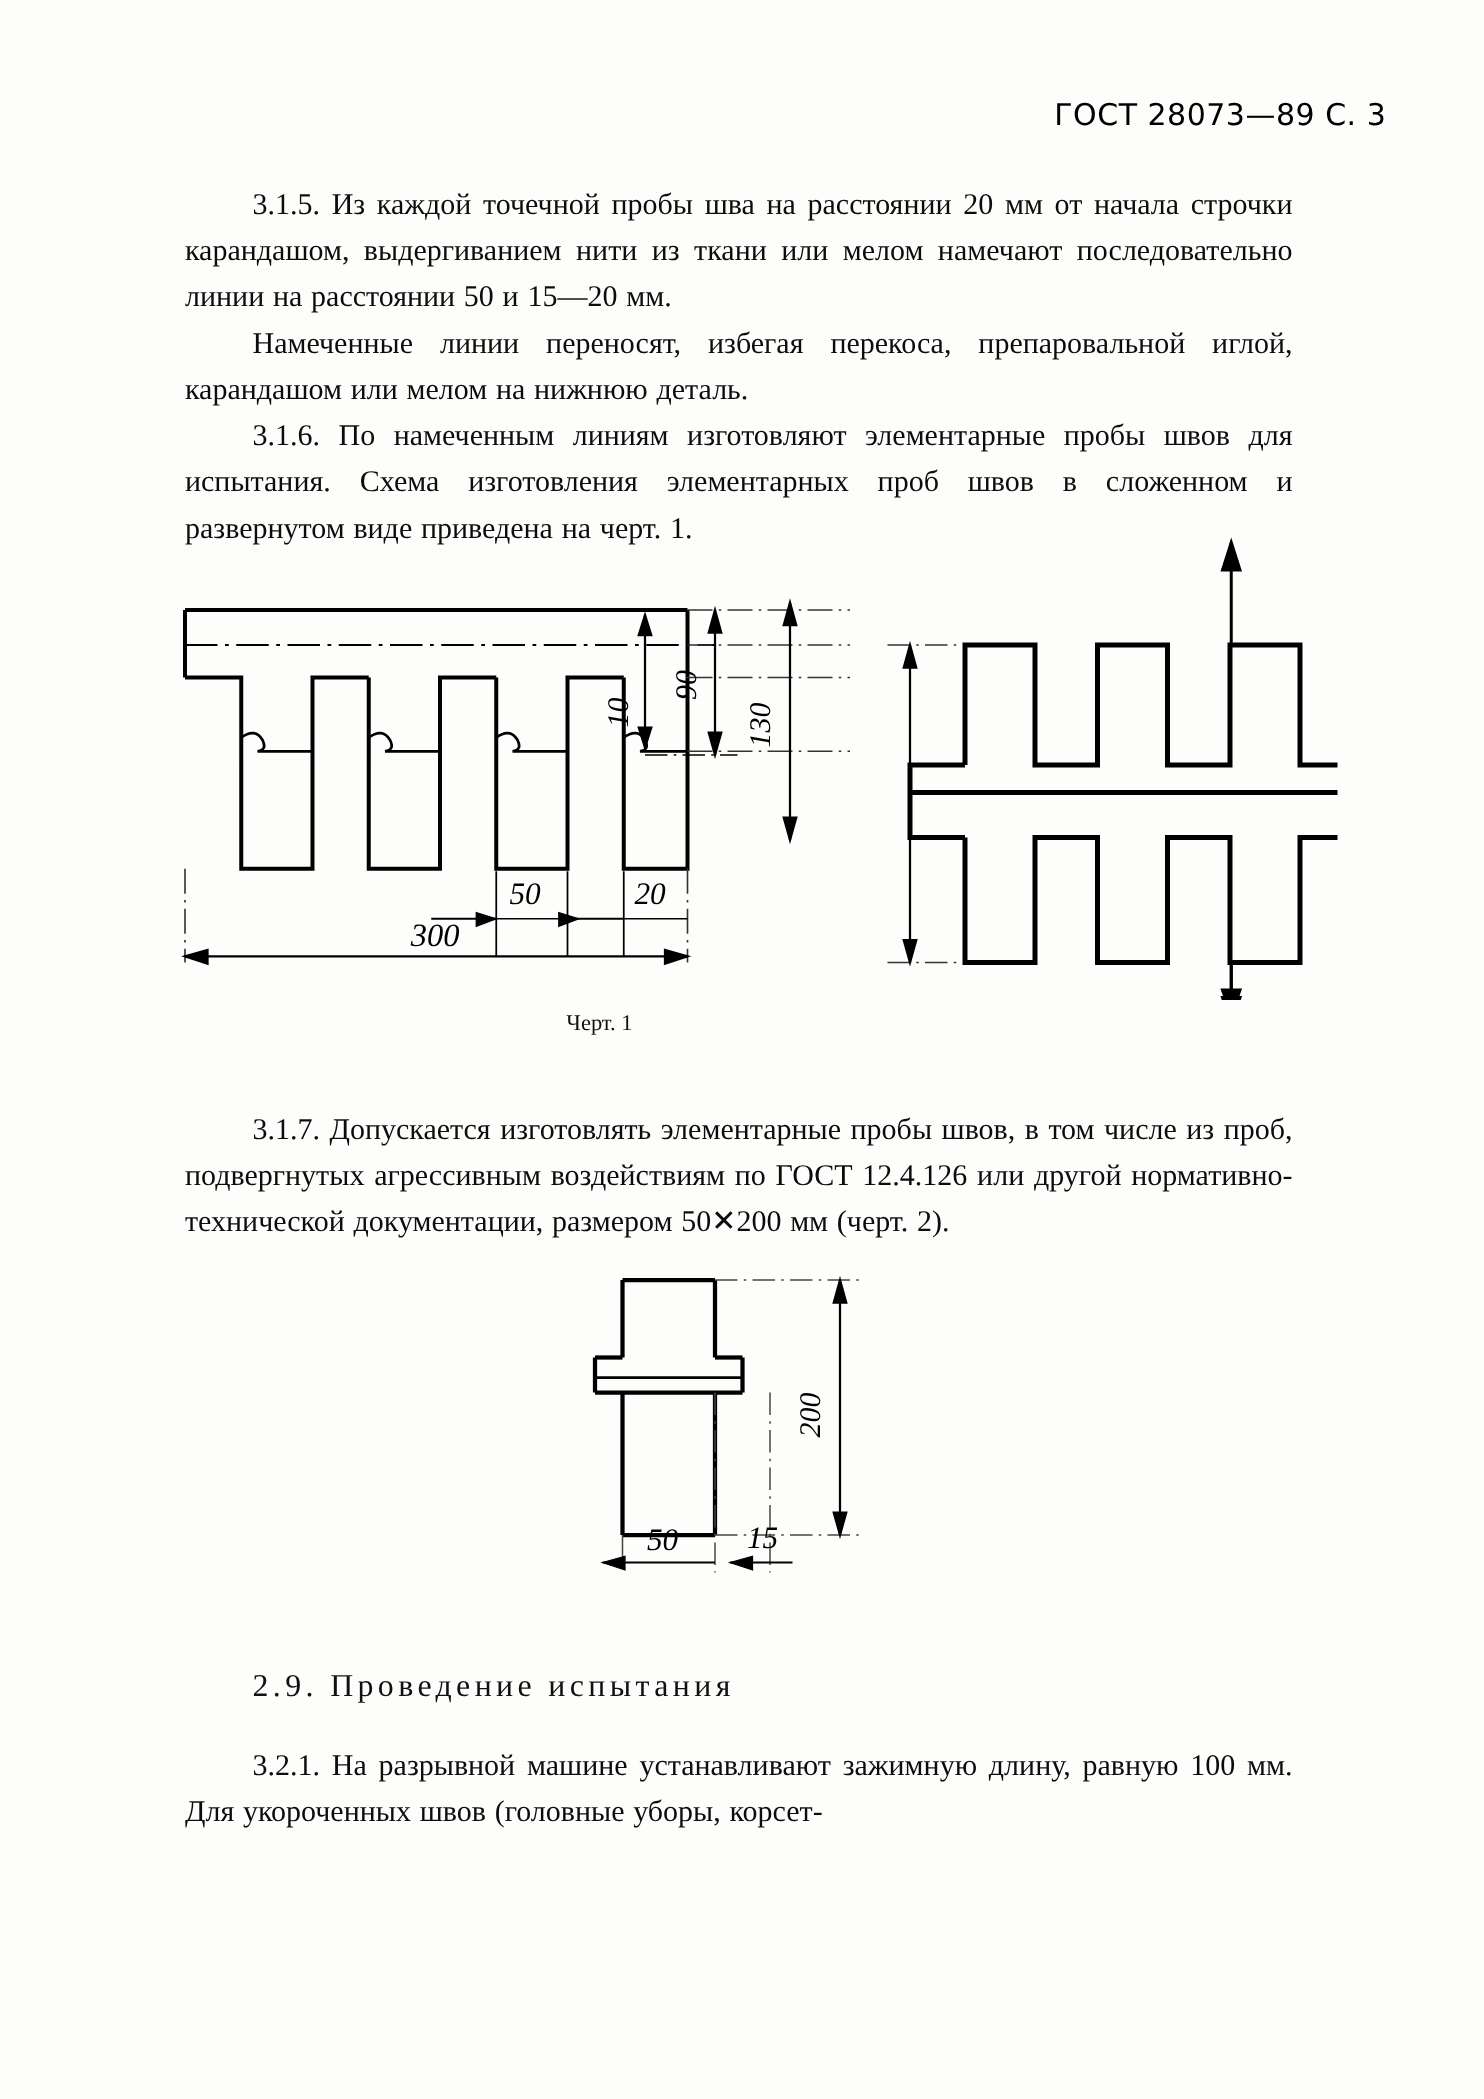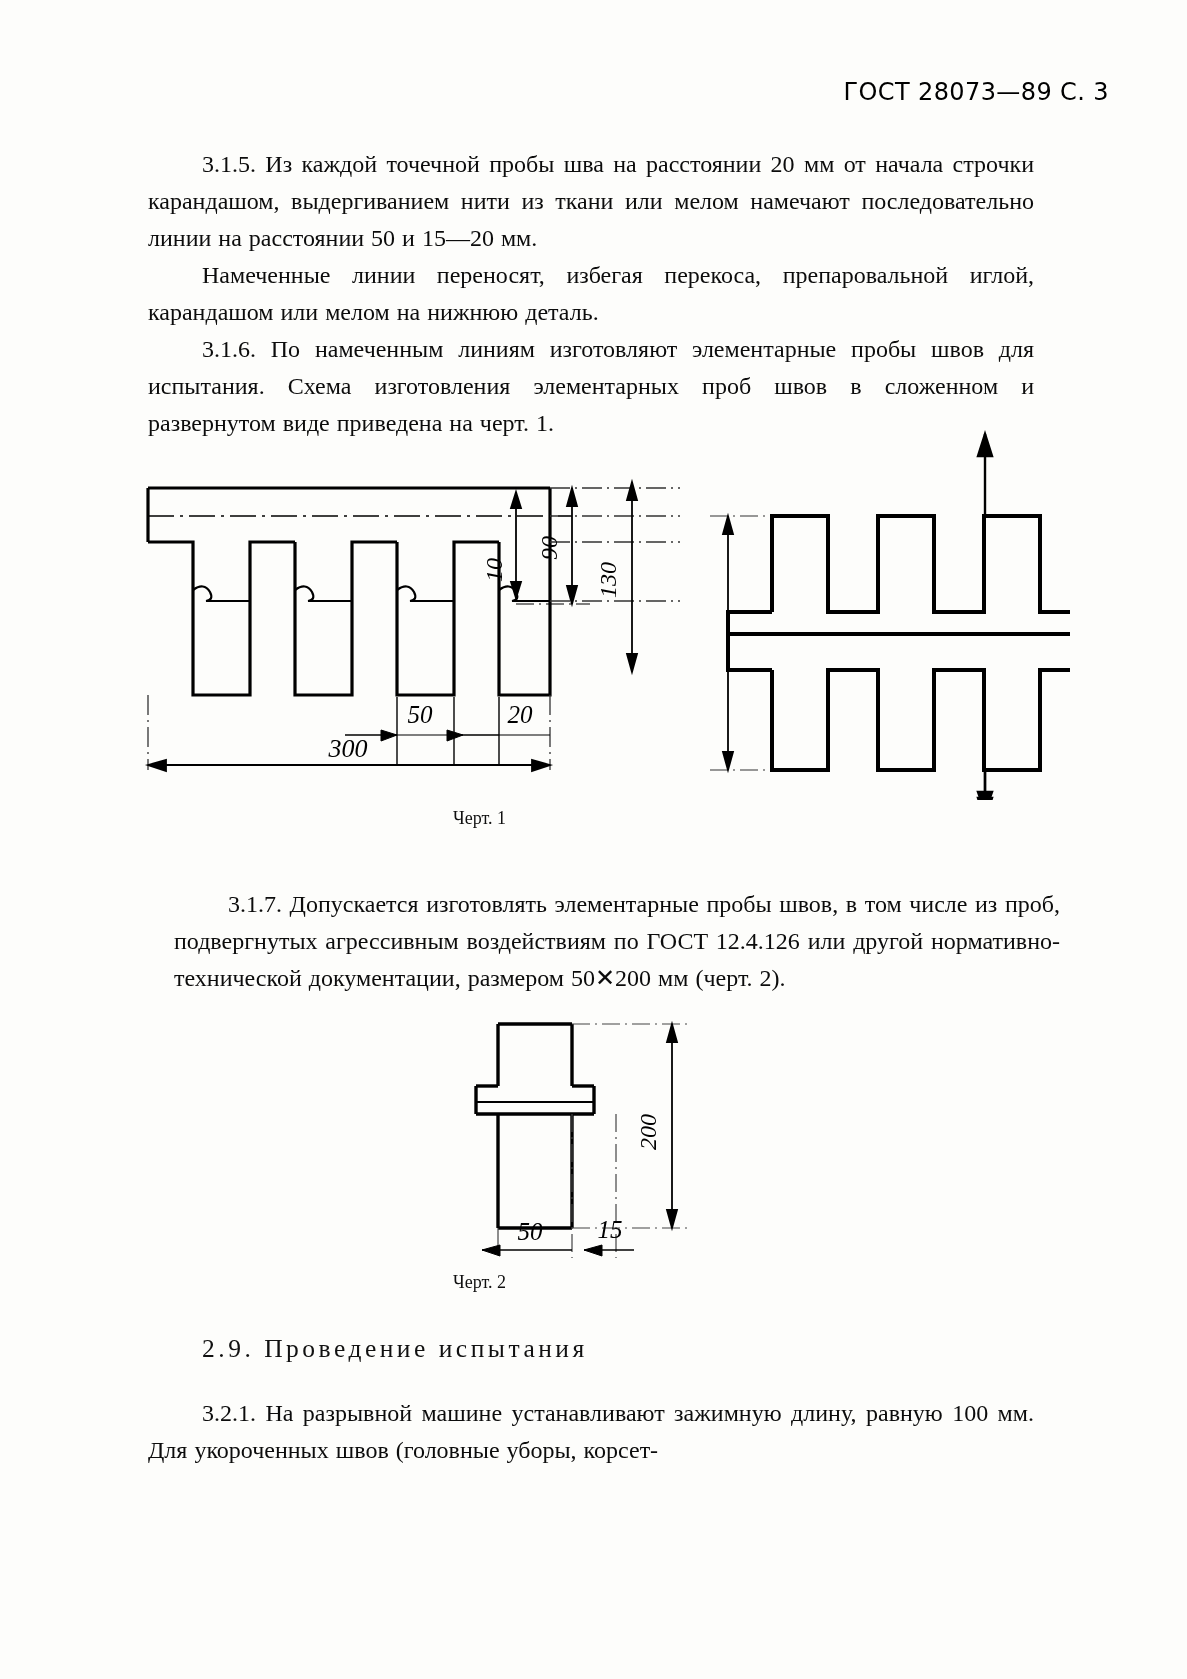--- a/index.html
+++ b/index.html
@@ -46,21 +46,21 @@
     color: #0c0c0c;
   }
   .textblock p {
     margin: 0;
     text-indent: 54px;
     text-align: justify;
     word-spacing: 1px;
   }
 
   .tb-1 { top: 146px; }
-  .tb-2 { top: 886px; margin-left: 26px; }
+  .tb-2 { top: 886px; }
 
   .section-head {
     position: absolute;
     left: 148px;
     width: 886px;
     top: 1330px;
     font-size: 25.5px;
     line-height: 37px;
   }
   .spaced {
@@ -290,21 +290,20 @@
         <path d="M 62 240 L 152 240" stroke-width="1.6"></path>
         <path d="M 62 240 L 80 235 L 80 246 Z"></path>
         <path d="M 164 240 L 214 240" stroke-width="1.6"></path>
         <path d="M 164 240 L 182 235 L 182 246 Z"></path>
       </g>
       <text x="110" y="230" font-size="25" text-anchor="middle">50</text>
       <text x="190" y="228" font-size="25" text-anchor="middle" fill="#666">15</text>
     </svg>
   </div>
 
-  <div class="caption cap2">Черт. 2</div>
 
   <div class="section-head">
     <p class="noindent" style="margin:0;text-indent:54px;">
       <span class="spaced">2.9. Проведение испытания</span>
     </p>
   </div>
 
   <div class="textblock" style="top:1395px;">
     <p>3.2.1. На разрывной машине устанавливают зажимную длину, равную 100 мм. Для укороченных швов (головные уборы, корсет-</p>
   </div>

